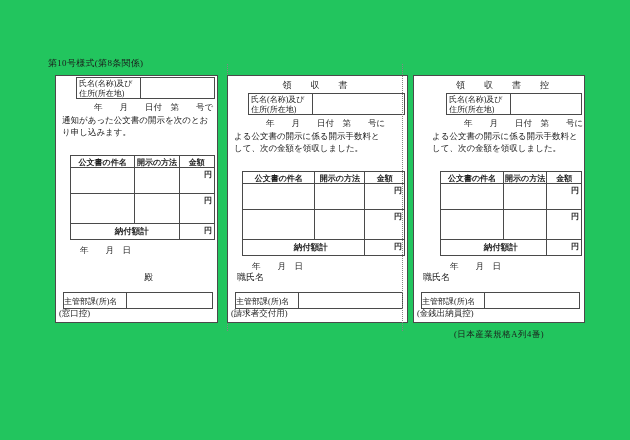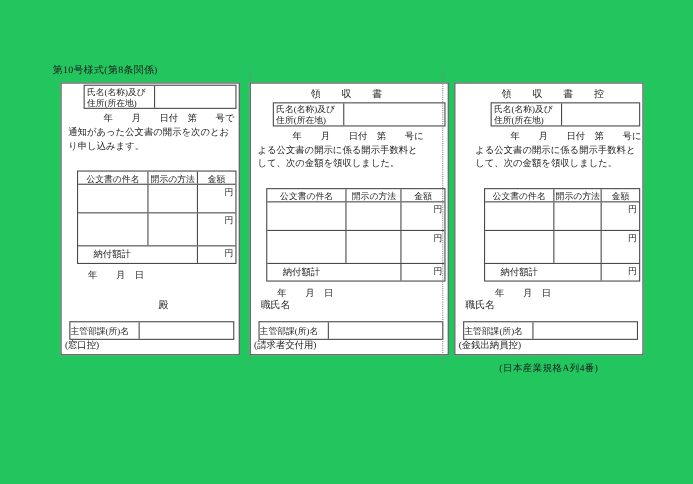--- a/index.html
+++ b/index.html
@@ -26,32 +26,32 @@
   .sp-title { letter-spacing: 5px; }
 
   .name-box { margin: 1px 2px 0 20px; border: 1px solid #4a4a4a; display: flex; height: 22px; }
   .nb-label { width: 64px; border-right: 1px solid #4a4a4a; font-size: 8px; line-height: 10px; padding: 1px 1px 0 2px; white-space: nowrap; }
   .nb-value { flex: 1; }
 
   .body-text { margin: 2px 2px 16px 6px; font-size: 8.5px; line-height: 12.5px; white-space: nowrap; }
   .bt1 { text-indent: 32px; }
 
   .ftable { margin: 2px 2px 0 14px; border: 1px solid #4a4a4a; font-size: 8px; }
-  .frow { display: flex; border-top: 1px solid #4a4a4a; }
+  .frow { display: flex; border-top: 1px solid #4a4a4a; font-weight: bold; }
   .frow:first-child { border-top: 0; }
   .c1 { width: 45%; border-right: 1px solid #4a4a4a; }
   .c2 { width: 31%; border-right: 1px solid #4a4a4a; }
   .c3 { flex: 1; }
   .fhead { height: 11px; text-align: center; }
   .fhead > div { padding-top: 1px; white-space: nowrap; overflow: hidden; }
   .fr1 { height: 26px; }
   .fr2 { height: 30px; }
   .yen { text-align: right; padding: 1px 2px 0 0; }
   .ftotal { height: 16px; }
-  .cm { width: 76%; border-right: 1px solid #4a4a4a; padding: 2px 0 0 14px; font-size: 8.5px; }
+  .cm { width: 76%; border-right: 1px solid #4a4a4a; text-align: center; padding: 2px 0 0 14px; font-size: 8.5px; }
 
   .date-line { margin: 5px 0 0 24px; font-size: 8.5px; white-space: nowrap; }
 
   .signer { position: absolute; left: 0; top: 195px; font-size: 9px; white-space: nowrap; }
   .signer-to { padding-left: 88px; }
   .signer-name { padding-left: 9px; text-align: right; }
 
   .dept-box { position: absolute; left: 7px; right: 4px; bottom: 13px; height: 17px; border: 1px solid #4a4a4a; display: flex; font-size: 8px; }
   .dept-label { width: 63px; border-right: 1px solid #4a4a4a; padding-top: 3px; white-space: nowrap; }
   .dept-value { flex: 1; }

